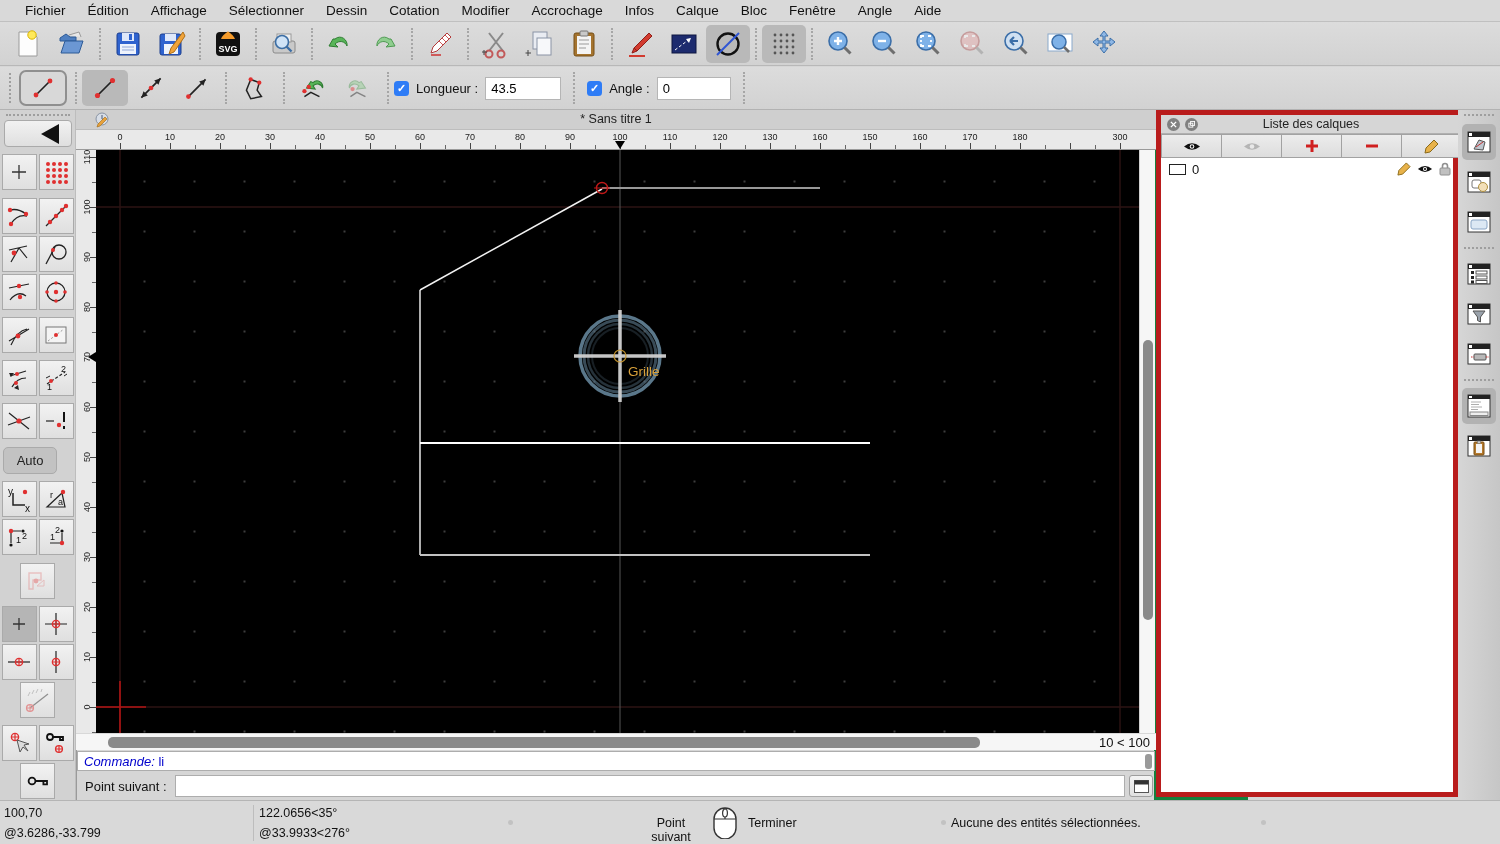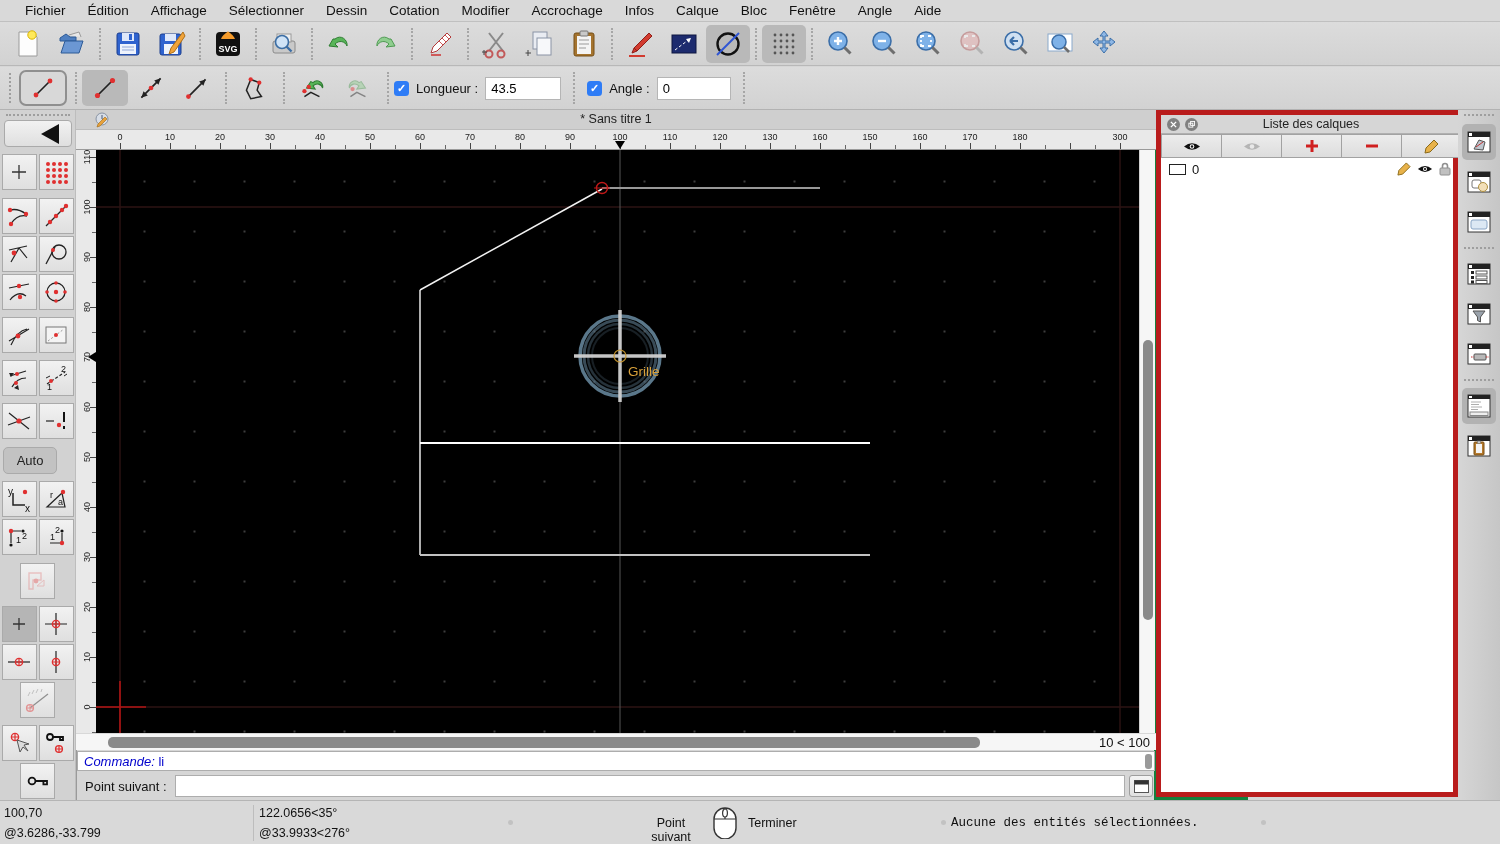--- a/index.html
+++ b/index.html
@@ -980,15 +980,15 @@
   <div class="abs" style="left:259px; top:25px;">@33.9933&lt;276°</div>
   <div class="sb-dot" style="left:508px; top:19px;"></div>
   <div class="abs" style="left:640px; top:15px; width:62px; text-align:center;">Point suivant</div>
   <svg class="abs" style="left:712px; top:5px;" width="26" height="33" viewBox="0 0 26 33">
     <path d="M2 13a11 11 0 0122 0v9a11 11 0 01-22 0z" fill="#fff" stroke="#333" stroke-width="1.4"></path>
     <path d="M13 2v11M2 13h22" stroke="#333" stroke-width="1.2" fill="none"></path>
     <ellipse cx="13" cy="7" rx="2.4" ry="4" fill="#fff" stroke="#333" stroke-width="1.2"></ellipse>
   </svg>
   <div class="abs" style="left:748px; top:15px;">Terminer</div>
   <div class="sb-dot" style="left:941px; top:19px;"></div>
-  <div class="abs" style="left:951px; top:15px;font-family:Liberation Mono, monospace;">Aucune des entités sélectionnées.</div>
+  <div class="abs" style="left:951px; top:15px;">Aucune des entités sélectionnées.</div>
   <div class="sb-dot" style="left:1261px; top:19px;"></div>
 </div>
 
 </body></html>

